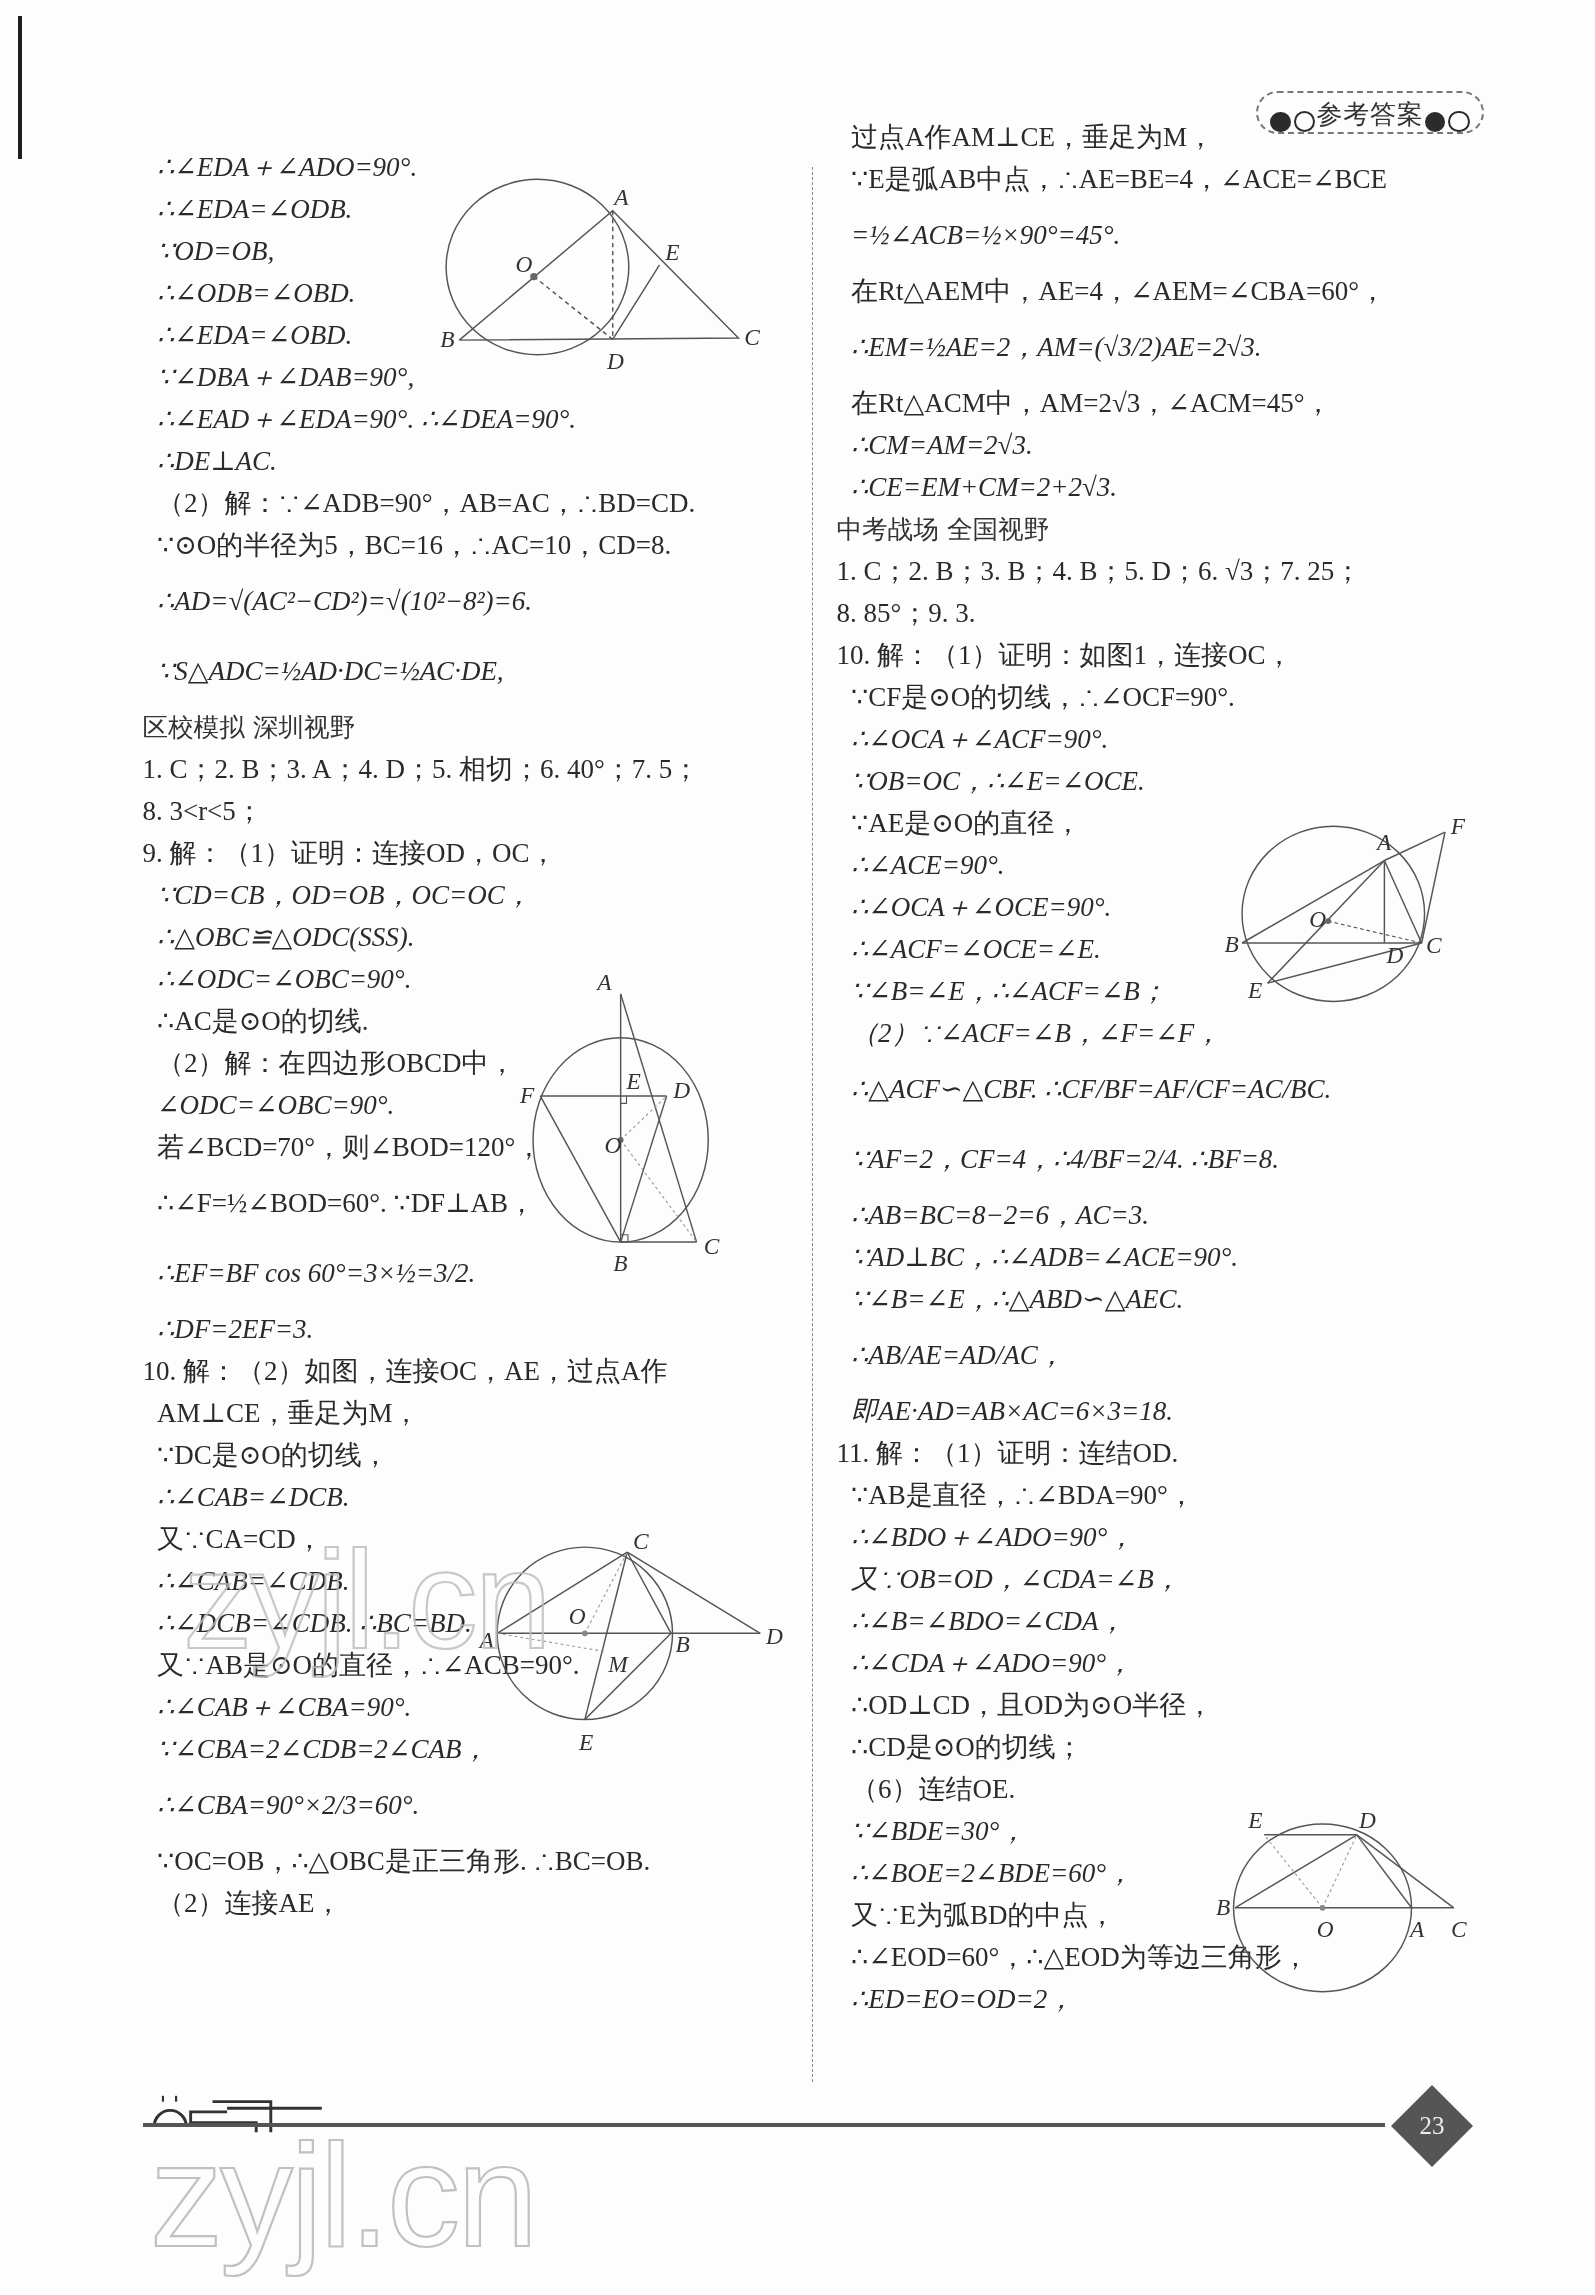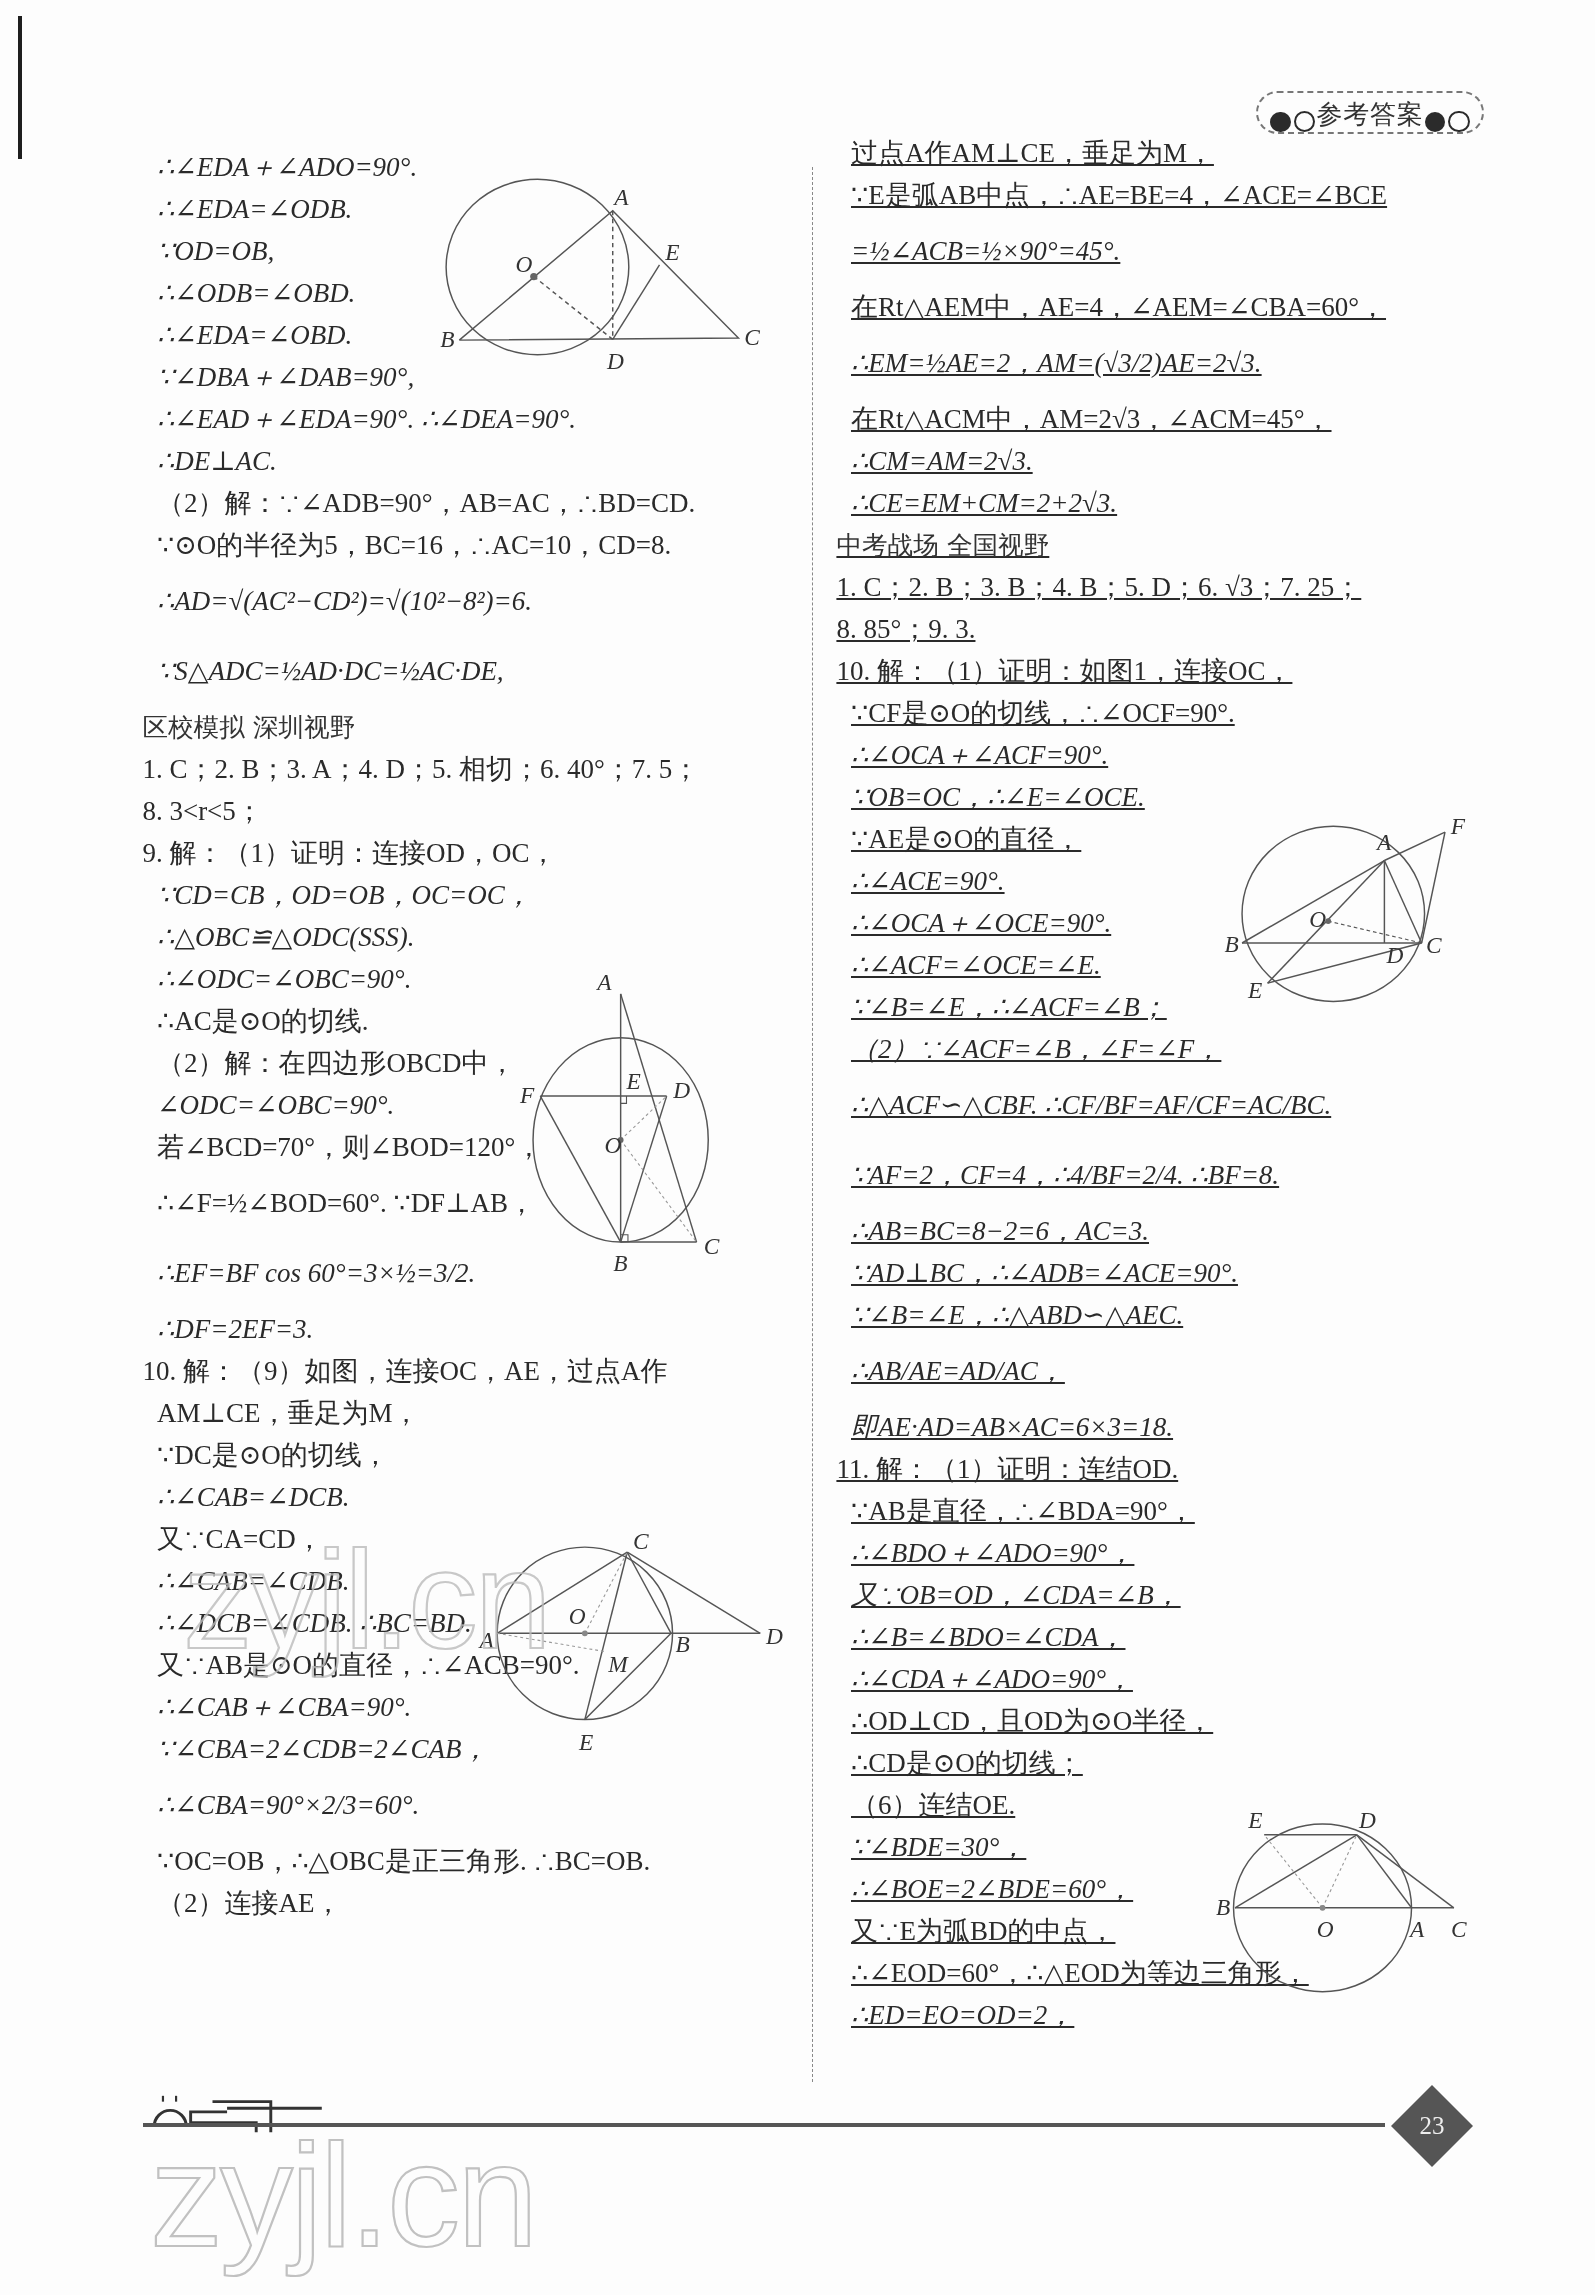--- a/index.html
+++ b/index.html
@@ -14,21 +14,21 @@
     border:2.2px dashed #777; border-radius:22px;
     display:flex; align-items:flex-end; justify-content:center;
     font-family:"DejaVu Sans","Liberation Sans",sans-serif; font-size:26px; color:#333; letter-spacing:0.7px;
   }
   .header-badge .dot-filled { display:inline-block; width:20.5px; height:20.5px; border-radius:50%; background:#2b2b2b; margin:0 1.5px; }
   .header-badge .dot-hollow { display:inline-block; width:17.5px; height:17.5px; border-radius:50%; border:2.2px solid #2b2b2b; margin:0 1.5px; }
   .column-divider { position:absolute; left:812px; top:167px; height:1915px; border-left:1.5px dashed #888; }
 
   .col { position:absolute; font-size:27px; line-height:42px; }
   .col-left { left:157px; top:146px; width:643px; }
-  .col-right { left:851px; top:132px; width:658px;text-decoration:underline; }
+  .col-right { left:851px; top:116px; width:658px; }
   .line { white-space:nowrap; position:relative; }
   .section-title { font-family:"DejaVu Sans","Liberation Sans",sans-serif; font-size:25.6px; color:#333; }
   .math { font-style:italic; }
   .frac-line { height:70px; display:flex; align-items:center; }
 
   .figure { position:absolute; }
   .figure svg { overflow:visible; }
   .figure text { font-family:"Liberation Serif","DejaVu Serif",serif; font-style:italic; font-size:32px; fill:#333; }
 
   .footer-line { position:absolute; left:143px; top:2123px; width:1242px; height:4.4px; background:#555; }
@@ -86,21 +86,21 @@
   <div class="line math">∴△OBC≌△ODC(SSS).</div>
   <div class="line math">∴∠ODC=∠OBC=90°.</div>
   <div class="line">∴AC是⊙O的切线.</div>
   <div class="line">（2）解：在四边形OBCD中，</div>
   <div class="line math">∠ODC=∠OBC=90°.</div>
   <div class="line">若∠BCD=70°，则∠BOD=120°，</div>
   <div class="line frac-line">∴∠F=½∠BOD=60°. ∵DF⊥AB，</div>
   <div class="line frac-line math">∴EF=BF cos 60°=3×½=3/2.</div>
   <div class="line math">∴DF=2EF=3.</div>
 
-  <div class="line" style="margin-left:-14.6px">10. 解：（9）如图，连接OC，AE，过点A作</div>
+  <div class="line" style="margin-left:-14.6px">10. 解：（2）如图，连接OC，AE，过点A作</div>
   <div class="line">AM⊥CE，垂足为M，</div>
   <div class="line">∵DC是⊙O的切线，</div>
   <div class="line math">∴∠CAB=∠DCB.</div>
   <div class="line">又∵CA=CD，</div>
   <div class="line math">∴∠CAB=∠CDB.</div>
   <div class="line math">∴∠DCB=∠CDB. ∴BC=BD.</div>
   <div class="line">又∵AB是⊙O的直径，∴∠ACB=90°.</div>
   <div class="line math">∴∠CAB＋∠CBA=90°.</div>
   <div class="line math">∵∠CBA=2∠CDB=2∠CAB，</div>
   <div class="line frac-line math">∴∠CBA=90°×2/3=60°.</div>

